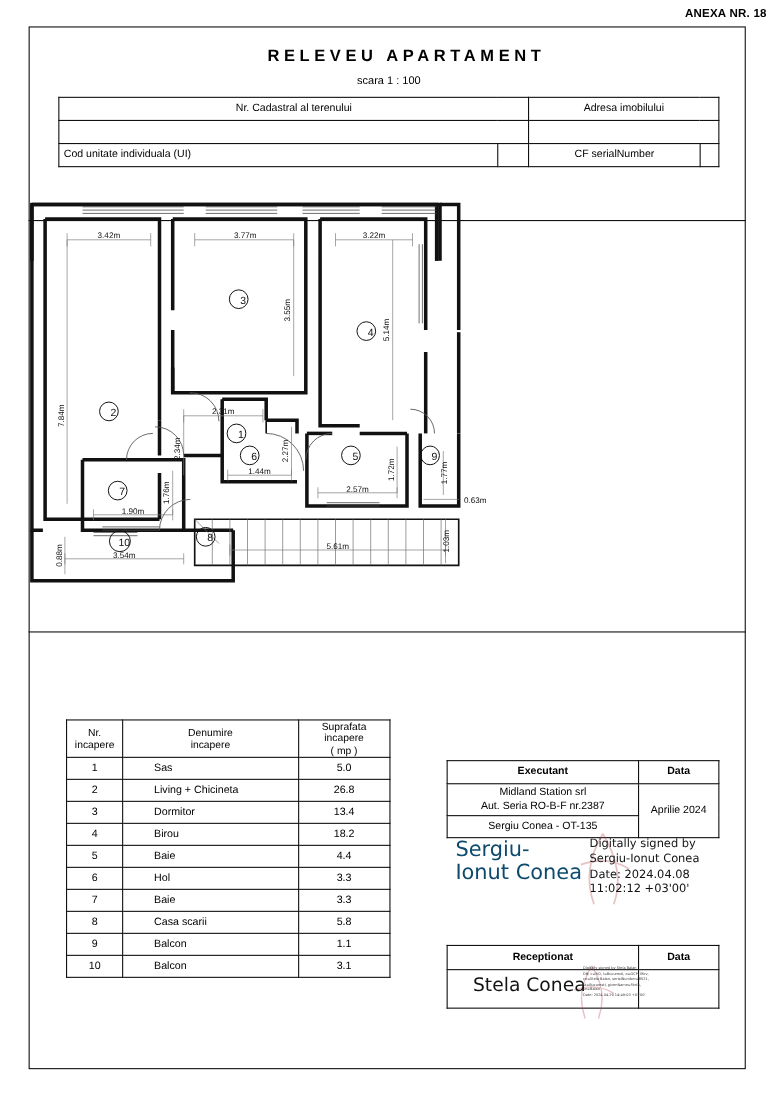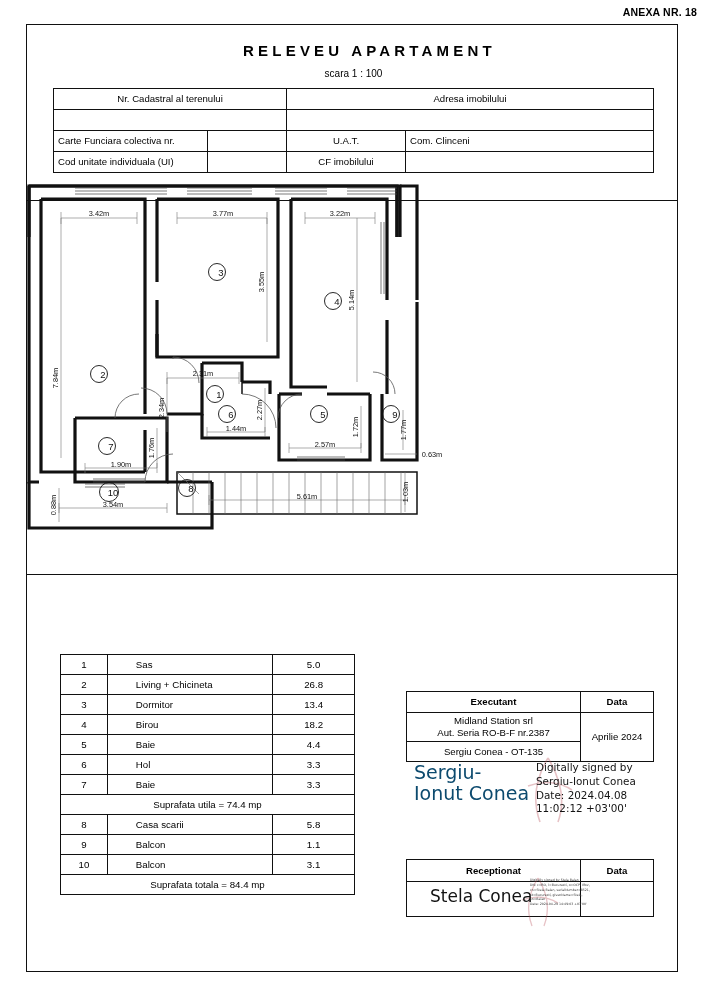--- a/index.html
+++ b/index.html
@@ -85,29 +85,23 @@
   <tbody>
       <tr>
     <td class="c" colspan="2" style="width:215px">Nr. Cadastral al terenului</td>
     <td class="c" colspan="2">Adresa imobilului</td>
   </tr>
   <tr>
     <td colspan="2"></td>
     <td colspan="2"></td>
   </tr>
   <tr>
-    <td class="l" style="width:145px">Carte Funciara colectiva nr.</td>
-    <td style="width:70px"></td>
-    <td class="c" style="width:110px">U.A.T.</td>
-    <td class="l">Com. Clinceni</td>
-  </tr>
-  <tr>
     <td class="l">Cod unitate individuala (UI)</td>
     <td></td>
-    <td class="c">CF imobilului</td>
+    <td class="c">CF serialNumber</td>
     <td class="l"></td>
   </tr>
 </tbody>
   </table>
 
 <div class="hr-sep" style="left:26px;top:200px;"></div>
 
 <div id="floorplan">
 <svg width="598" height="390" viewBox="0 0 598 390" xmlns="http://www.w3.org/2000/svg">
   <defs>
@@ -362,20 +356,34 @@
   <text class="dl" x="29" y="323" transform="rotate(-90 29,323)">0.88m</text>
   <text class="rn" x="86" y="314">10</text>
       <circle class="rc" cx="82" cy="310" r="9.5"></circle>
 </svg>
 </div>
 
 <div class="hr-sep" style="left:26px;top:574px;"></div>
 
 <table class="grid" id="rooms-table">
   <tbody>
+      <tr>
+    <td class="hd nr">
+      <span>Nr.</span><br>
+      <span>incapere</span>
+    </td>
+    <td class="hd den" style="text-align:center;padding-left:2px">
+      <span>Denumire</span><br>
+      <span>incapere</span>
+    </td>
+    <td class="hd sup">
+      <span>Suprafata incapere</span><br>
+      <span>( mp )</span>
+    </td>
+  </tr>
   <tr>
     <td class="c nr">1</td>
     <td class="den">Sas</td>
     <td class="c sup">5.0</td>
   </tr>
   <tr>
     <td class="c nr">2</td>
     <td class="den">Living + Chicineta</td>
     <td class="c sup">26.8</td>
   </tr>
@@ -398,39 +406,33 @@
     <td class="c nr">6</td>
     <td class="den">Hol</td>
     <td class="c sup">3.3</td>
   </tr>
   <tr>
     <td class="c nr">7</td>
     <td class="den">Baie</td>
     <td class="c sup">3.3</td>
   </tr>
   <tr>
-    <td class="tot" colspan="3">Suprafata utila = 74.4 mp</td>
-  </tr>
-  <tr>
     <td class="c nr">8</td>
     <td class="den">Casa scarii</td>
     <td class="c sup">5.8</td>
   </tr>
   <tr>
     <td class="c nr">9</td>
     <td class="den">Balcon</td>
     <td class="c sup">1.1</td>
   </tr>
   <tr>
     <td class="c nr">10</td>
     <td class="den">Balcon</td>
     <td class="c sup">3.1</td>
-  </tr>
-  <tr>
-    <td class="tot" colspan="3">Suprafata totala = 84.4 mp</td>
   </tr>
 </tbody>
   </table>
 
 <table class="grid" id="exec-table">
   <tbody>
       <tr>
     <td class="hd" style="width:165px">Executant</td>
     <td class="hd">Data</td>
   </tr>

